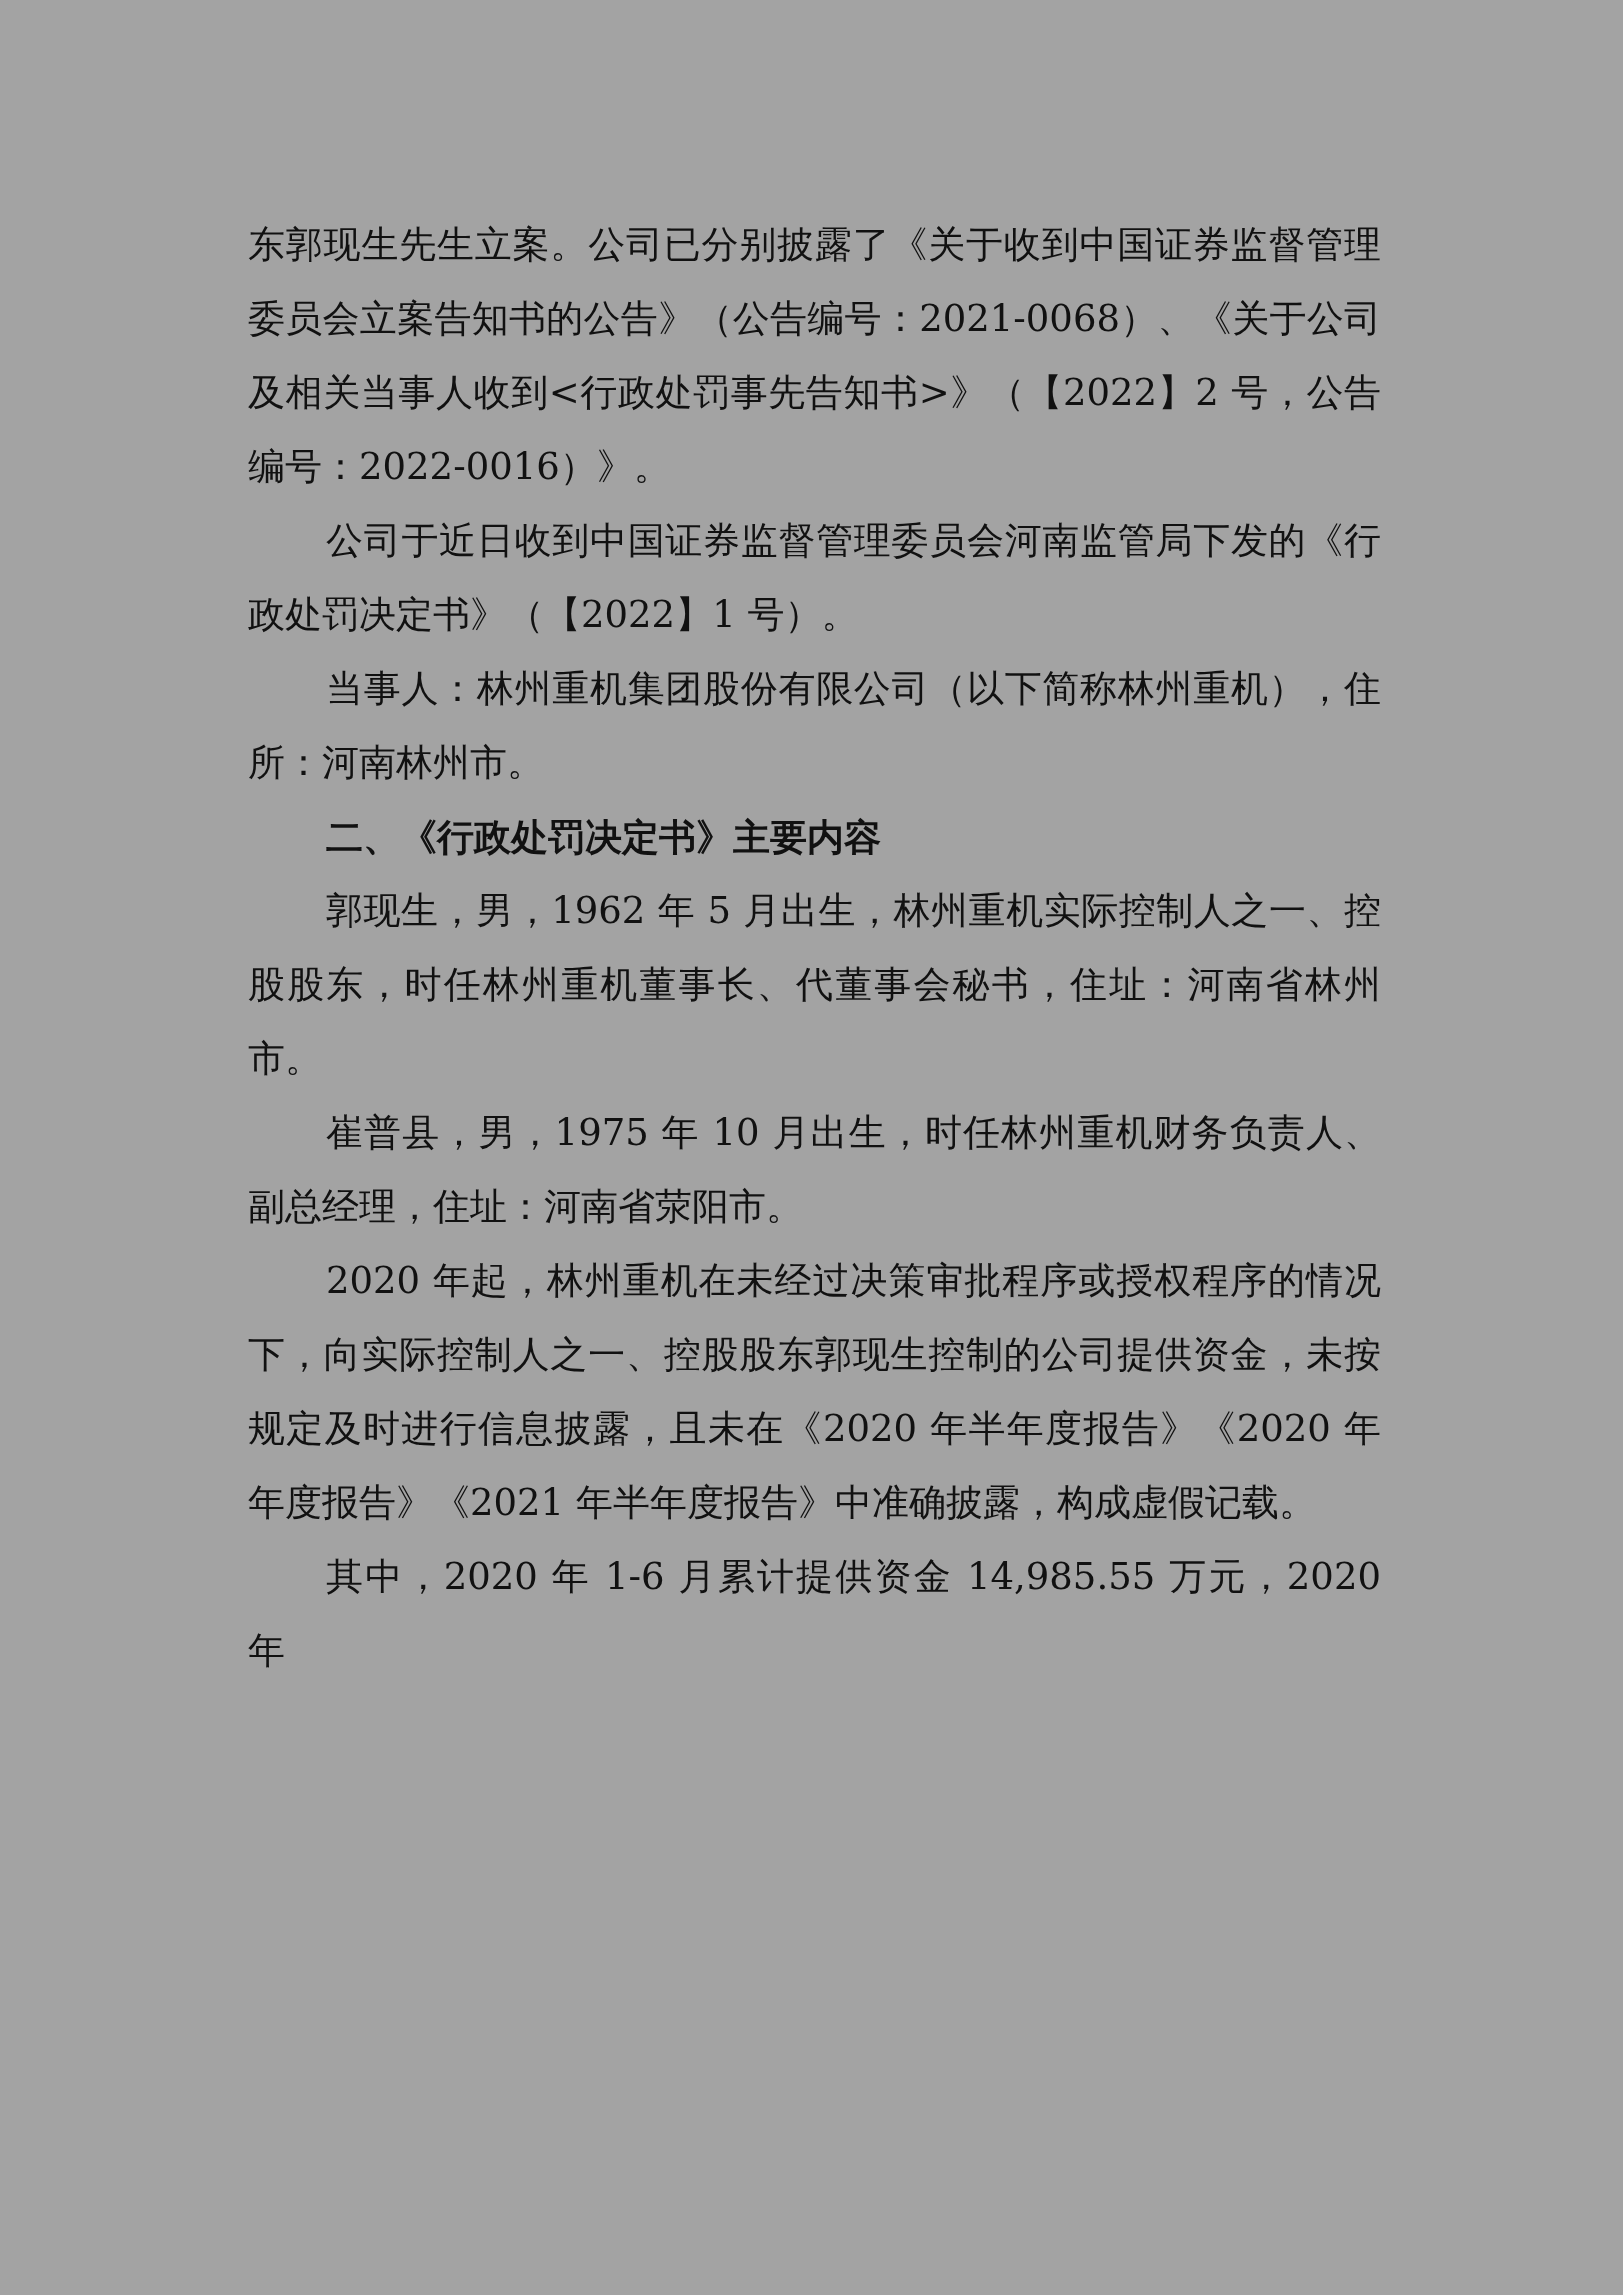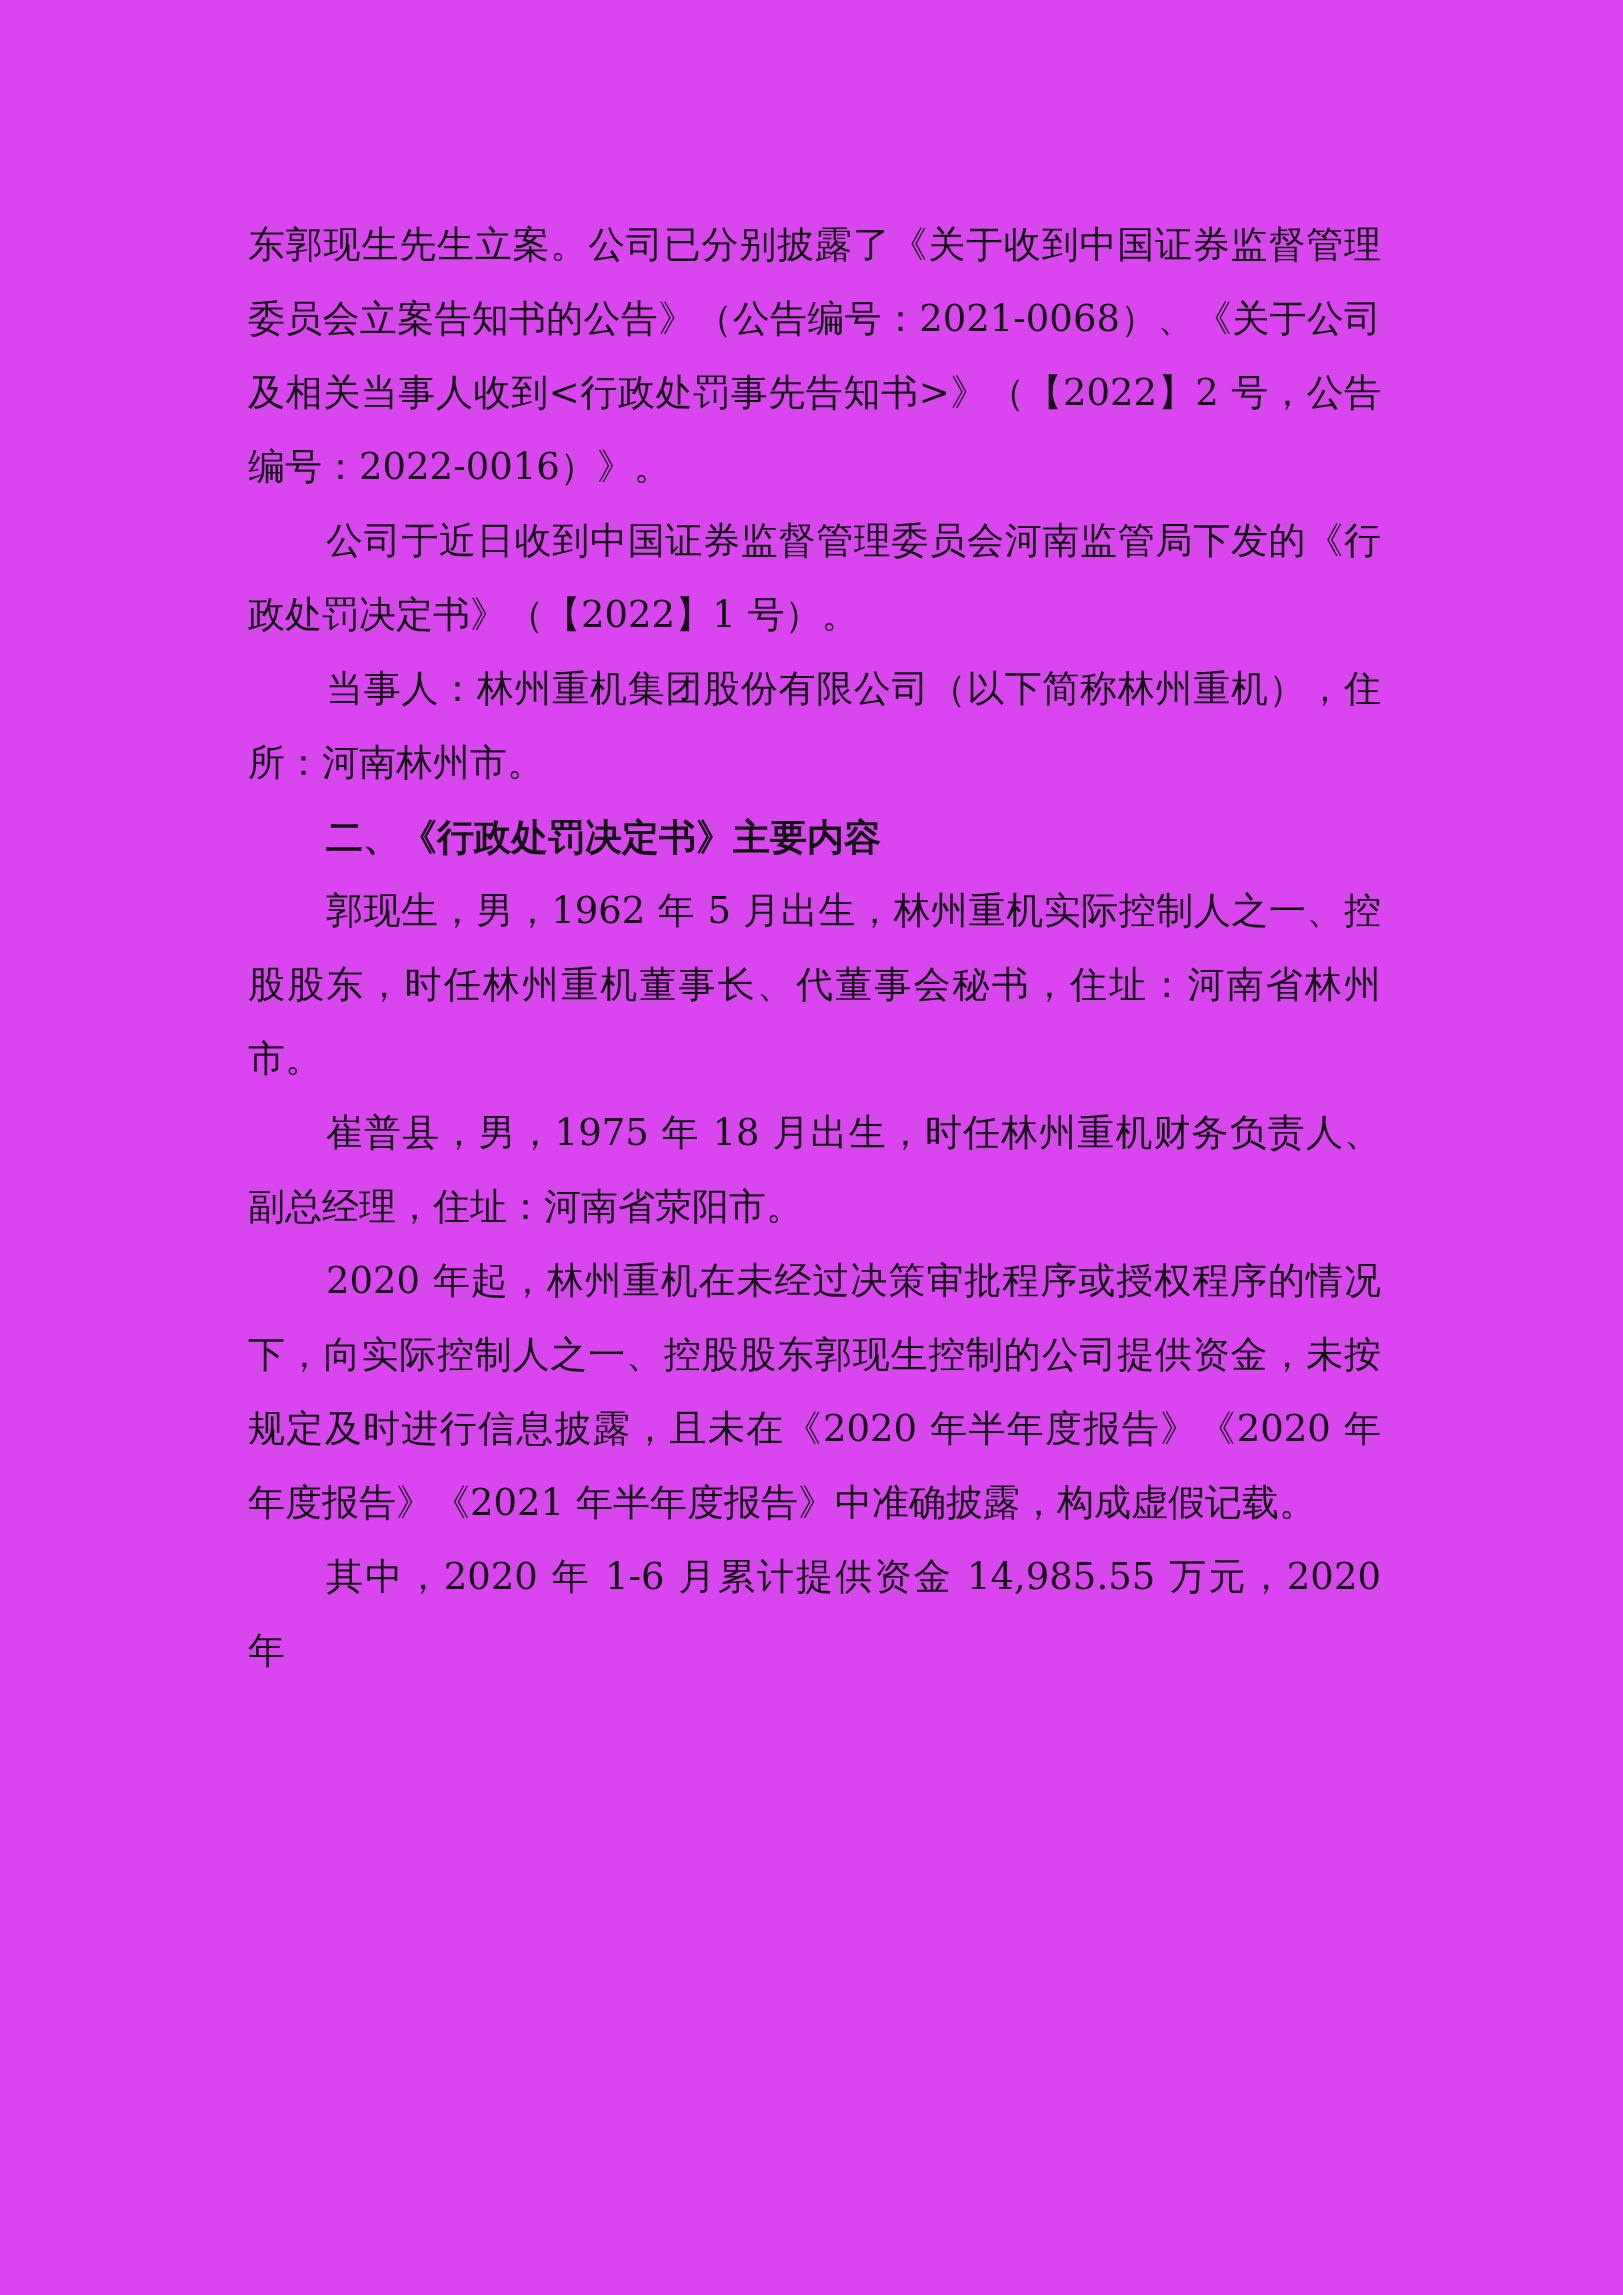--- a/index.html
+++ b/index.html
@@ -12,21 +12,21 @@
     height: 2295px;
     position: relative;
     overflow: hidden;
   }
   .page {
     position: absolute;
     left: 0;
     top: 0;
     width: 1623px;
     height: 2295px;
-    background: #d946ef;
+    background: #a3a3a3;
     text-decoration: underline;
   }
   .text-block {
     position: absolute;
     left: 248px;
     top: 208px;
     width: 1133px;
     font-family: "DejaVu Serif", "Liberation Serif", serif;
     font-size: 37px;
     line-height: 74px;
@@ -48,18 +48,18 @@
 </head>
 <body>
 
 <div class="page">
   <div class="text-block">
     <p class="para">东郭现生先生立案。公司已分别披露了《关于收到中国证券监督管理委员会立案告知书的公告》（公告编号：2021-0068）、《关于公司及相关当事人收到&lt;行政处罚事先告知书&gt;》（【2022】2 号，公告编号：2022-0016）》。</p>
     <p class="para indent">公司于近日收到中国证券监督管理委员会河南监管局下发的《行政处罚决定书》（【2022】1 号）。</p>
     <p class="para indent">当事人：林州重机集团股份有限公司（以下简称林州重机），住所：河南林州市。</p>
     <p class="para indent heading">二、《行政处罚决定书》主要内容</p>
     <p class="para indent">郭现生，男，1962 年 5 月出生，林州重机实际控制人之一、控股股东，时任林州重机董事长、代董事会秘书，住址：河南省林州市。</p>
-    <p class="para indent">崔普县，男，1975 年 18 月出生，时任林州重机财务负责人、副总经理，住址：河南省荥阳市。</p>
+    <p class="para indent">崔普县，男，1975 年 10 月出生，时任林州重机财务负责人、副总经理，住址：河南省荥阳市。</p>
     <p class="para indent">2020 年起，林州重机在未经过决策审批程序或授权程序的情况下，向实际控制人之一、控股股东郭现生控制的公司提供资金，未按规定及时进行信息披露，且未在《2020 年半年度报告》《2020 年年度报告》《2021 年半年度报告》中准确披露，构成虚假记载。</p>
     <p class="para indent">其中，2020 年 1-6 月累计提供资金 14,985.55 万元，2020 年</p>
   </div>
 </div>
 
 
 </body></html>

